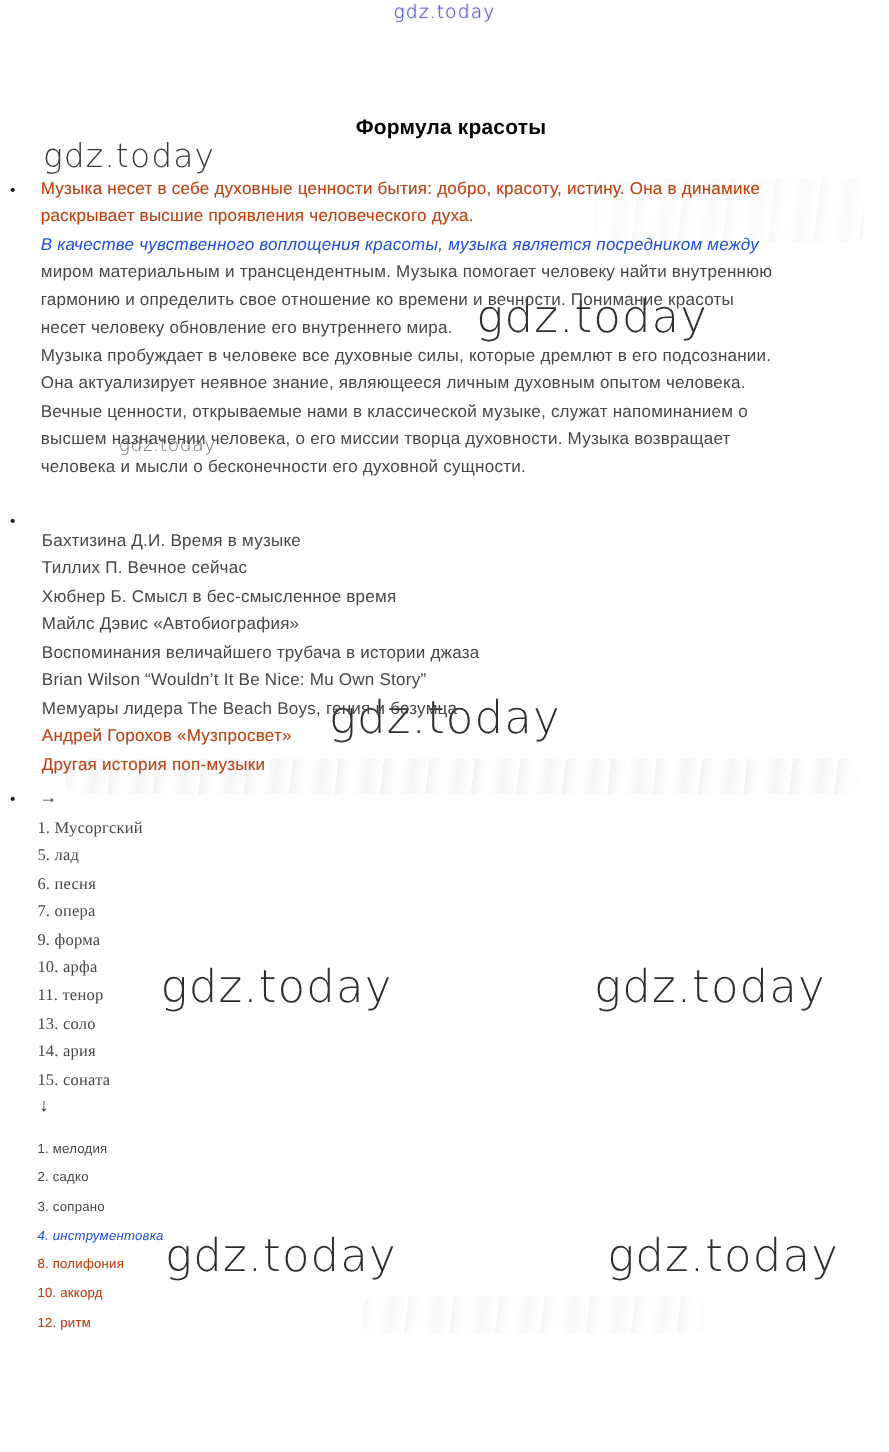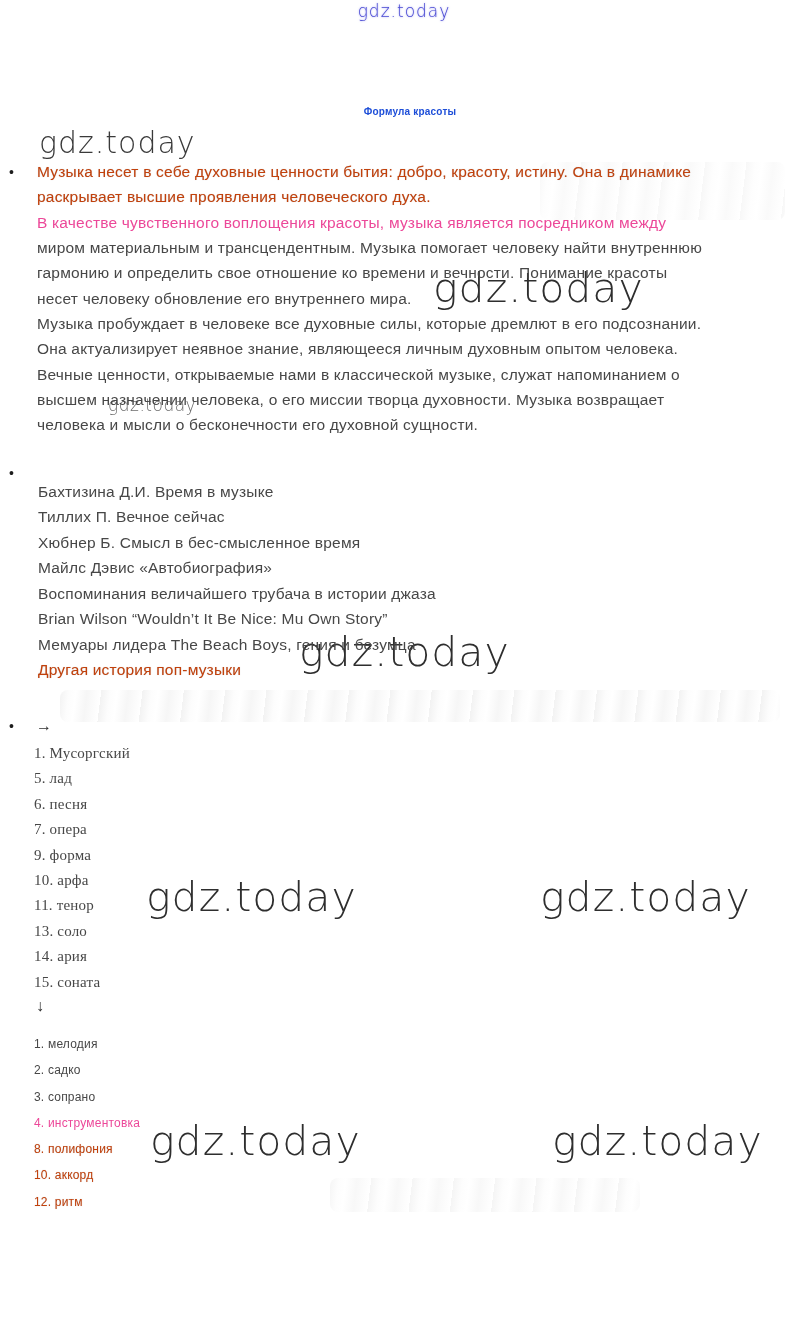--- a/index.html
+++ b/index.html
@@ -4,21 +4,21 @@
 <style>
   html,body{margin:0;padding:0;}
   body{
     width:808px;height:1320px;position:relative;overflow:hidden;
     background:#ffffff;
     font-family:"Liberation Sans",sans-serif;
   }
   
   .doc-title{
     position:absolute;left:12px;right:0;top:106px;
-    text-align:center;font-size:10px;font-weight:bold;color:#1d4ed8;
+    text-align:center;font-size:19px;font-weight:bold;color:#000000;
     letter-spacing:0.2px;
   }
   
   .wm{
     position:absolute;
     font-family:"DejaVu Sans","Liberation Sans",sans-serif;
     font-weight:200;color:#2e2e2e;white-space:nowrap;
     letter-spacing:1px;line-height:1;
   }
   .wm-big{font-size:41px;}
@@ -54,21 +54,21 @@
   #reading-list{left:38px;top:479px;width:740px;line-height:25.45px;}
   #quiz-list-1{left:34px;top:741px;font-size:15px;line-height:25.4px;font-family:Liberation Serif, serif;}
   #quiz-list-2{left:34px;top:1031px;font-size:12px;line-height:26.3px;}
   .arrow{
     position:absolute;left:36px;font-size:16px;color:#2f2f2f;
   }
   #arrow-right{top:717px;}
   #arrow-down{top:997px;}
   
   .faded{color:#c2410c;text-shadow:0 0 1px rgba(190,190,190,0.8);}
-  .semi{color:#ec4899;}
+  .semi{color:#1d4ed8;font-style:italic;}
   
   .smudge{
     position:absolute;pointer-events:none;border-radius:8px;
     background:repeating-linear-gradient(97deg,
       rgba(130,130,130,0.10) 0px,rgba(130,130,130,0.02) 9px,
       rgba(0,0,0,0) 16px,rgba(140,140,140,0.08) 27px,
       rgba(0,0,0,0) 41px);
   }
   #smudge-1{left:60px;top:690px;width:720px;height:32px;}
   #smudge-2{left:330px;top:1178px;width:310px;height:34px;opacity:0.8;}
@@ -108,20 +108,21 @@
 </div>
 
 <div class="textblock" id="reading-list">
   <div>Бахтизина Д.И. Время в музыке</div>
   <div>Тиллих П. Вечное сейчас</div>
   <div>Хюбнер Б. Смысл в бес-смысленное время</div>
   <div>Майлс Дэвис «Автобиография»</div>
   <div>Воспоминания величайшего трубача в истории джаза</div>
   <div>Brian Wilson “Wouldn’t It Be Nice: Mu Own Story”</div>
   <div>Мемуары лидера The Beach Boys, гения и безумца</div>
+  <div class="faded">Андрей Горохов «Музпросвет»</div>
   <div class="faded">Другая история поп-музыки</div>
 </div>
 
 <span class="arrow" id="arrow-right">→</span>
 <span class="arrow" id="arrow-down">↓</span>
 
 <div class="textblock" id="quiz-list-1">
   <div>1. Мусоргский</div>
   <div>5. лад</div>
   <div>6. песня</div>

